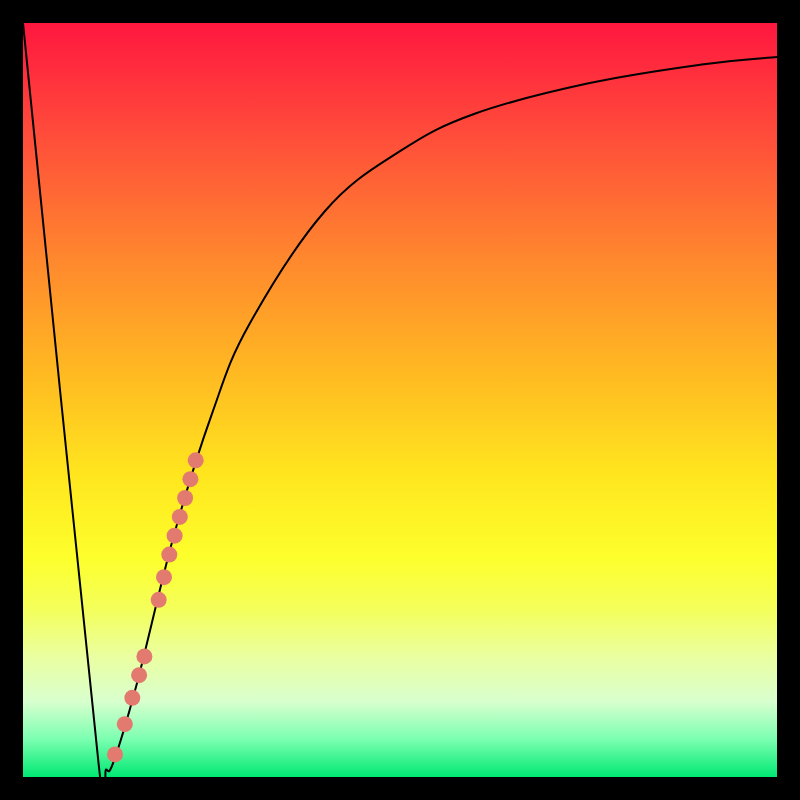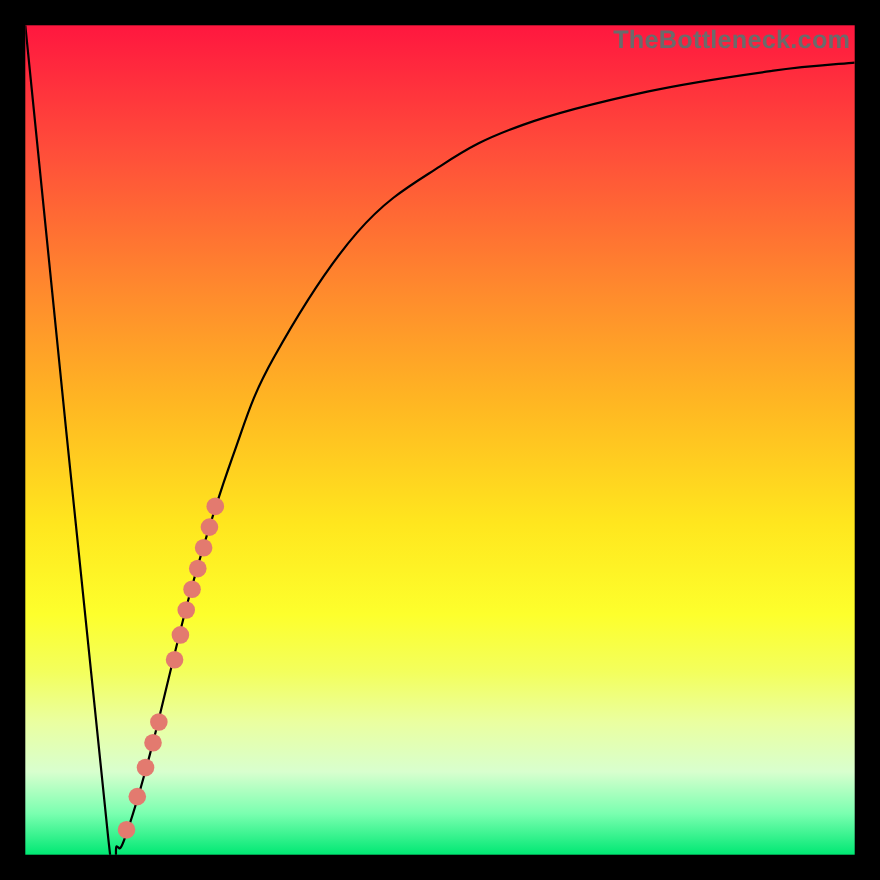--- a/index.html
+++ b/index.html
@@ -51,21 +51,20 @@
     font-weight: 600;
     color: #6b6b6b;
     letter-spacing: 0.2px;
   }
 </style>
 </head>
 <body>
 
 <div class="frame">
   <div class="plot">
-    <div class="watermark">TheBottleneck.com</div>
     <svg class="curve" viewBox="0 0 754 754" preserveAspectRatio="none">
       <path id="curve-path" d="M 0.0 0.0 C 13.6 133.0, 60.5 604.6, 75.4 738.9 C 90.3 873.3, 80.2 746.5, 82.9 746.5 C 85.7 746.5, 85.1 753.8, 90.5 738.9 C 95.9 724.0, 102.2 704.2, 113.1 663.5 C 124.0 622.8, 137.2 561.6, 150.8 512.7 C 164.4 463.9, 174.9 430.1, 188.5 392.1 C 202.1 354.1, 205.8 338.2, 226.2 301.6 C 246.6 265.0, 274.5 219.7, 301.6 188.5 C 328.7 157.3, 349.9 145.8, 377.0 128.2 C 404.1 110.5, 418.5 102.7, 452.4 90.5 C 486.3 78.3, 524.8 69.1, 565.5 60.3 C 606.2 51.5, 644.7 46.2, 678.6 41.5 C 712.5 36.7, 740.4 35.3, 754.0 33.9" fill="none" stroke="#000000" stroke-width="2"></path>
       <g id="markers">
           <circle cx="92.0" cy="731.4" r="8" fill="#e37a6f" stroke="#c96357" stroke-width="0"></circle>
           <circle cx="101.8" cy="701.2" r="8" fill="#e37a6f" stroke="#c96357" stroke-width="0"></circle>
           <circle cx="109.3" cy="674.8" r="8" fill="#e37a6f" stroke="#c96357" stroke-width="0"></circle>
           <circle cx="116.1" cy="652.2" r="8" fill="#e37a6f" stroke="#c96357" stroke-width="0"></circle>
           <circle cx="121.4" cy="633.4" r="8" fill="#e37a6f" stroke="#c96357" stroke-width="0"></circle>
           <circle cx="135.7" cy="576.8" r="8" fill="#e37a6f" stroke="#c96357" stroke-width="0"></circle>
           <circle cx="141.0" cy="554.2" r="8" fill="#e37a6f" stroke="#c96357" stroke-width="0"></circle>

